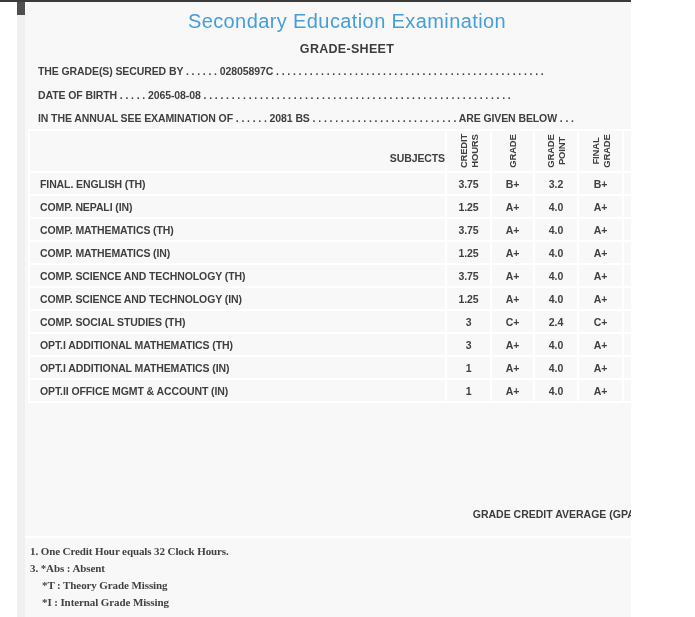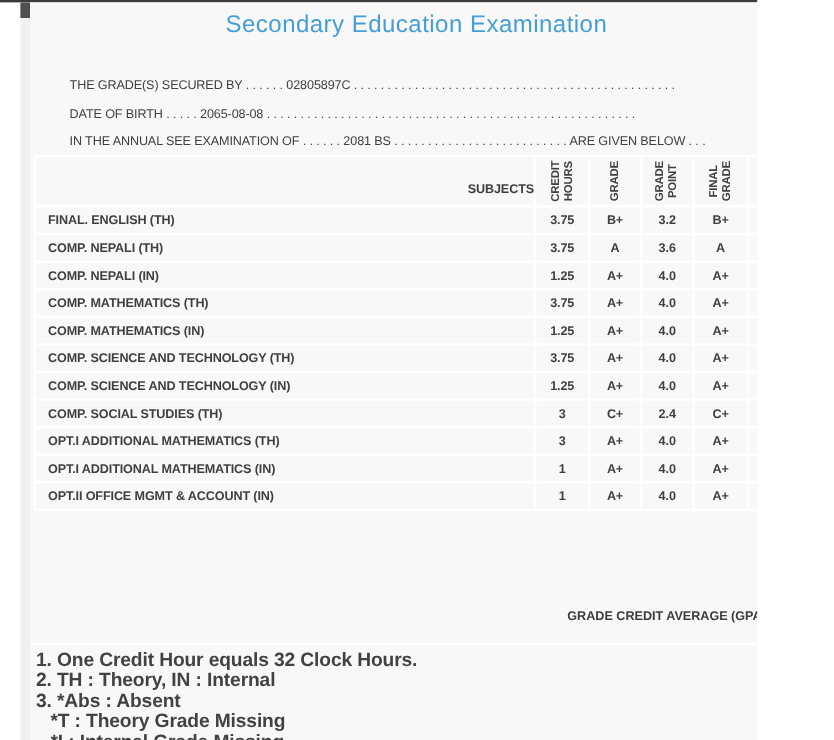--- a/index.html
+++ b/index.html
@@ -35,21 +35,21 @@
     color:#459ed8; letter-spacing:0.4px;
   }
   .subtitle {
     position:absolute; top:40px; left:0; width:644px;
     text-align:center; font-size:12.5px; font-weight:bold;
     color:#3c3c3c; letter-spacing:0.3px;
   }
   .info-line {
     position:absolute; left:13px; width:572px; height:14px;
     white-space:nowrap; overflow:hidden;
-    font-size:10.5px; font-weight:normal; color:#3f3f3f; letter-spacing:-0.1px;margin-left:20px;
+    font-size:10.5px; font-weight:bold; color:#3f3f3f; letter-spacing:-0.1px;
   }
   .info-1 { top:63px; }
   .info-2 { top:87px; }
   .info-3 { top:110px; }
   table.grades {
     position:absolute; left:3px; top:127px; width:640px;
     border-collapse:collapse; table-layout:fixed;
   }
   table.grades th, table.grades td {
     background:#f8f8f8; border:2px solid #ffffff;
@@ -75,37 +75,38 @@
     text-align:right; font-size:10.5px; font-weight:bold; color:#3c3c3c;
   }
   .notes-sep {
     position:absolute; left:0; top:534px; width:644px; height:2px;
     background:#ffffff;
   }
   .notes {
     position:absolute; left:5px; top:543px; width:620px;
   }
   .note {
-    font-size:16px; font-weight:bold; color:#424242;
-    line-height:12px; margin-bottom:5px; letter-spacing:-0.1px;
+    font-size:11px; font-weight:bold; color:#424242;
+    line-height:12px; margin-bottom:5px; letter-spacing:-0.1px;font-family:Liberation Serif, serif;
   }
   .note.indent { padding-left:12px; }
 </style>
 </head>
 <body>
 
 <div class="page">
   <div class="top-edge"></div>
 
   <div class="left-scrollbar">
     <div class="thumb"></div>
   </div>
 
   <div class="card">
     <div class="title">Secondary Education Examination</div>
+    <div class="subtitle">GRADE-SHEET</div>
 
     <div class="info-line info-1"><span>THE GRADE(S) SECURED BY</span> <span>. . . . . .</span> <span>02805897C</span> <span>. . . . . . . . . . . . . . . . . . . . . . . . . . . . . . . . . . . . . . . . . . . . . . . .</span></div>
 
     <div class="info-line info-2"><span>DATE OF BIRTH</span> <span>. . . . .</span> <span>2065-08-08</span> <span>. . . . . . . . . . . . . . . . . . . . . . . . . . . . . . . . . . . . . . . . . . . . . . . . . . . . . . .</span></div>
 
     <div class="info-line info-3"><span>IN THE ANNUAL SEE EXAMINATION OF</span> <span>. . . . . .</span> <span>2081 BS</span> <span>. . . . . . . . . . . . . . . . . . . . . . . . . .</span> <span>ARE GIVEN BELOW . . .</span></div>
 
     <table class="grades">
       <colgroup>
         <col style="width:417px">
@@ -138,28 +139,20 @@
       <tbody id="grades-body">
           <tr>
         <td class="subject">FINAL. ENGLISH (TH)</td>
         <td class="num">3.75</td>
         <td class="num">B+</td>
         <td class="num">3.2</td>
         <td class="num">B+</td>
         <td class="num"></td>
       </tr>
           <tr>
-        <td class="subject">COMP. NEPALI (TH)</td>
-        <td class="num">3.75</td>
-        <td class="num">A</td>
-        <td class="num">3.6</td>
-        <td class="num">A</td>
-        <td class="num"></td>
-      </tr>
-          <tr>
         <td class="subject">COMP. NEPALI (IN)</td>
         <td class="num">1.25</td>
         <td class="num">A+</td>
         <td class="num">4.0</td>
         <td class="num">A+</td>
         <td class="num"></td>
       </tr>
           <tr>
         <td class="subject">COMP. MATHEMATICS (TH)</td>
         <td class="num">3.75</td>
@@ -225,21 +218,20 @@
         <td class="num"></td>
       </tr>
         </tbody>
     </table>
 
     <div class="gpa-line"><span>GRADE CREDIT AVERAGE (GPA) :</span> <span>3.63</span></div>
 
     <div class="notes-sep"></div>
     <div class="notes" id="notes-list">
         <div class="note">1. One Credit Hour equals 32 Clock Hours.</div>
-        <div class="note">2. TH : Theory, IN : Internal</div>
         <div class="note">3. *Abs : Absent</div>
         <div class="note indent">*T : Theory Grade Missing</div>
         <div class="note indent">*I : Internal Grade Missing</div>
       </div>
   </div>
 
   <div class="right-track"></div>
 </div>
 
 </body></html>

